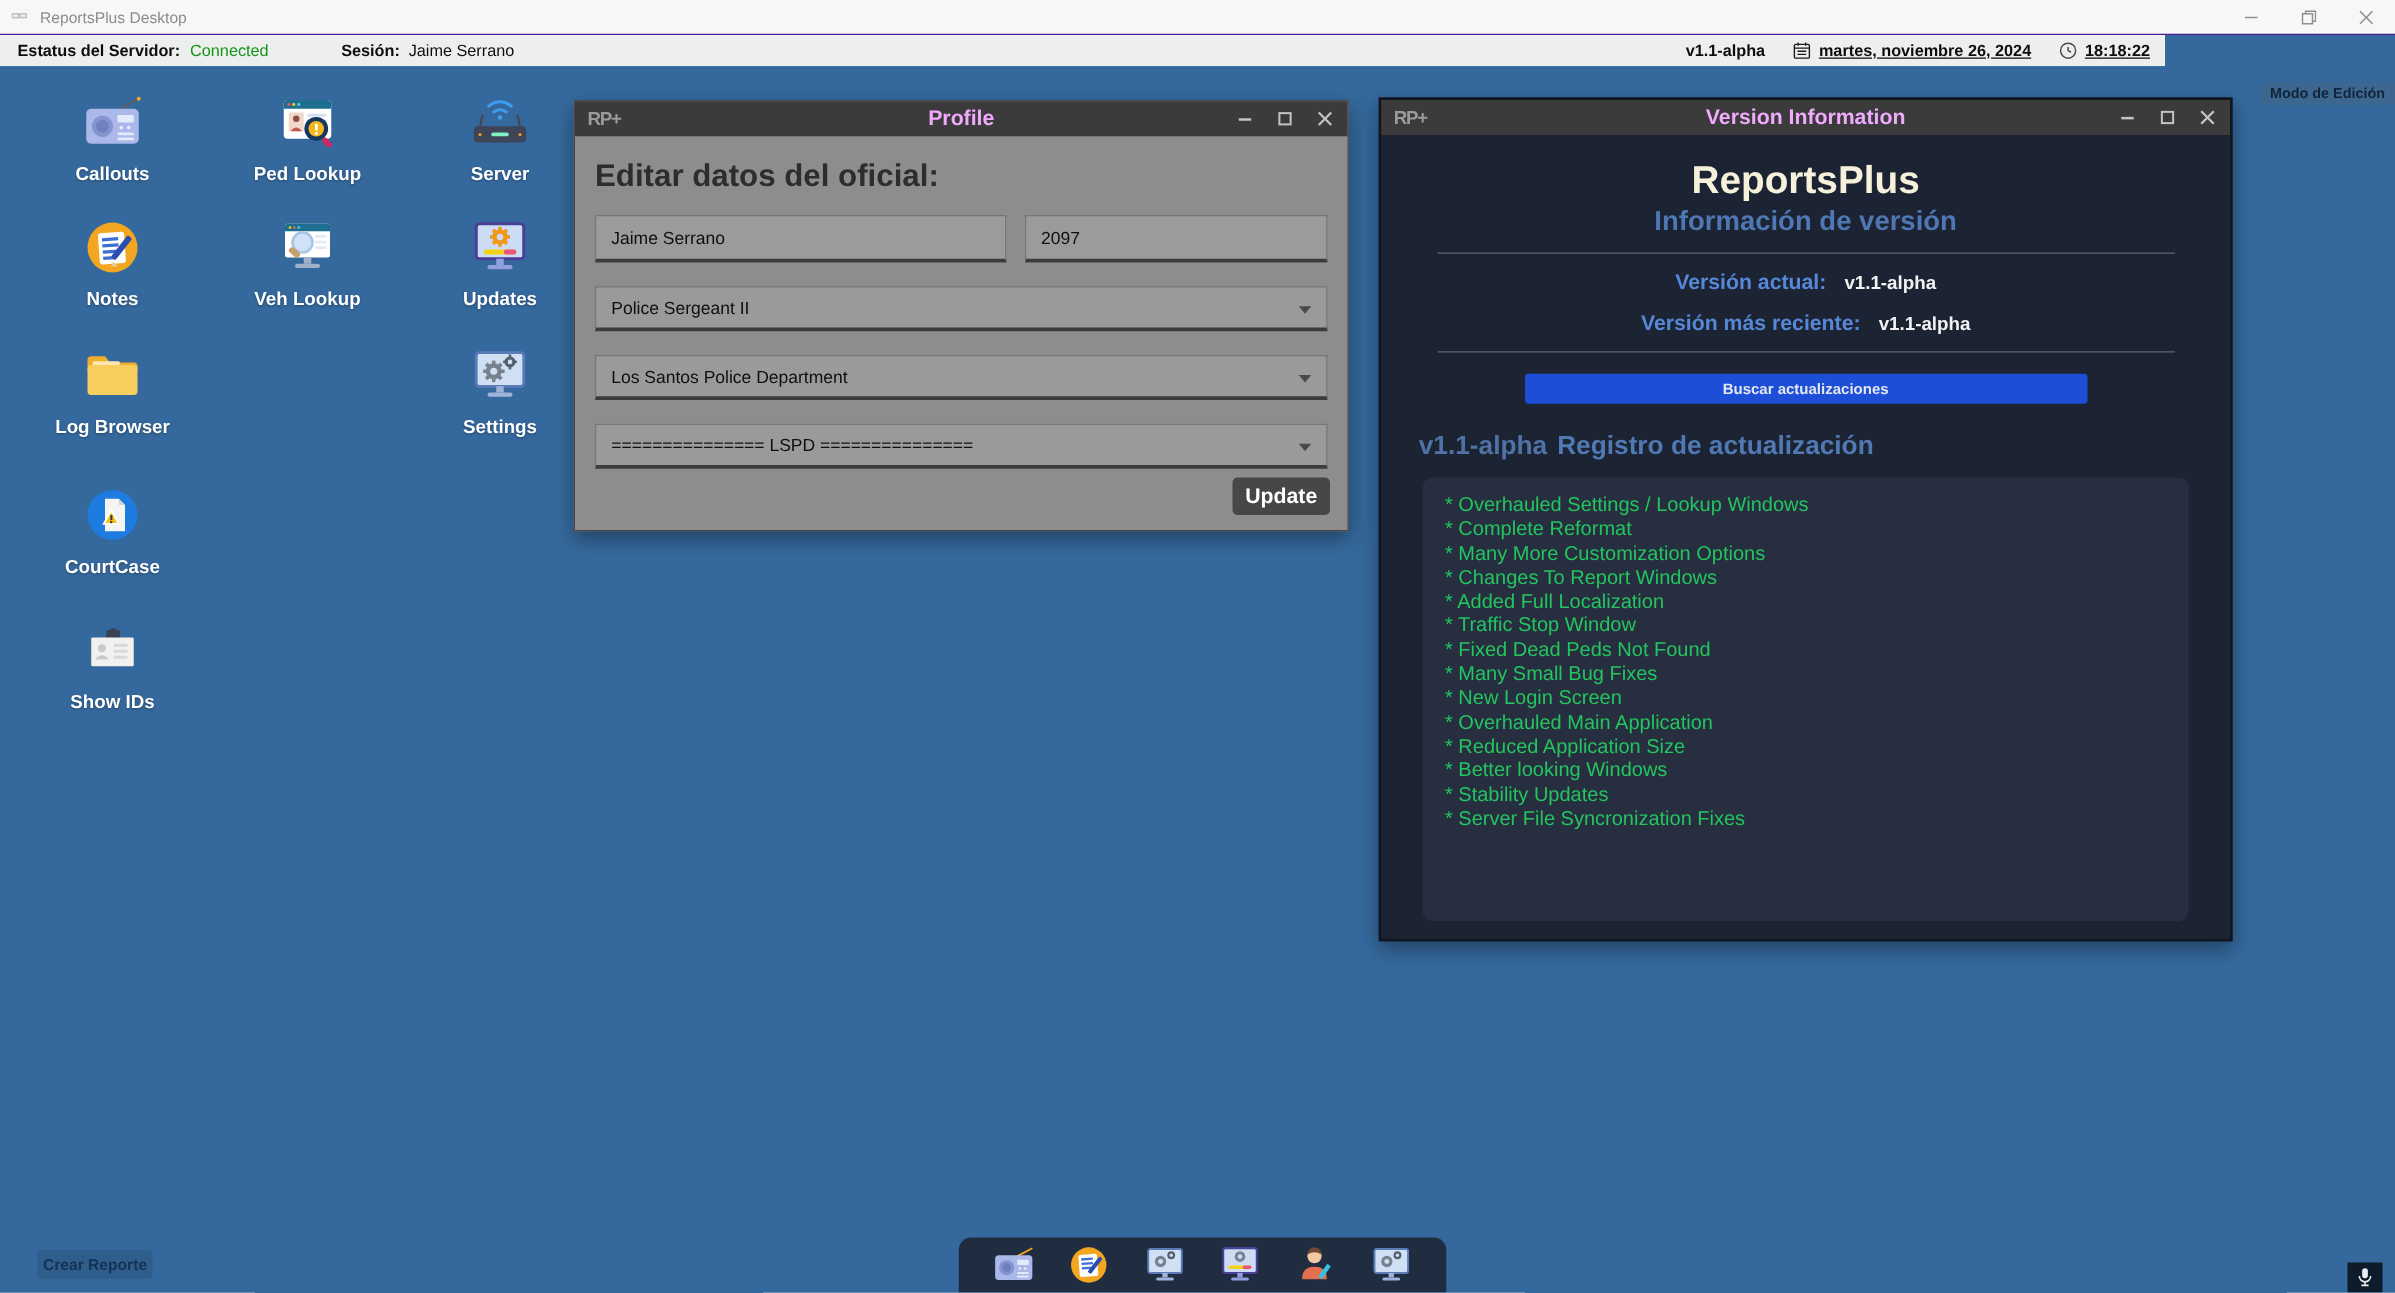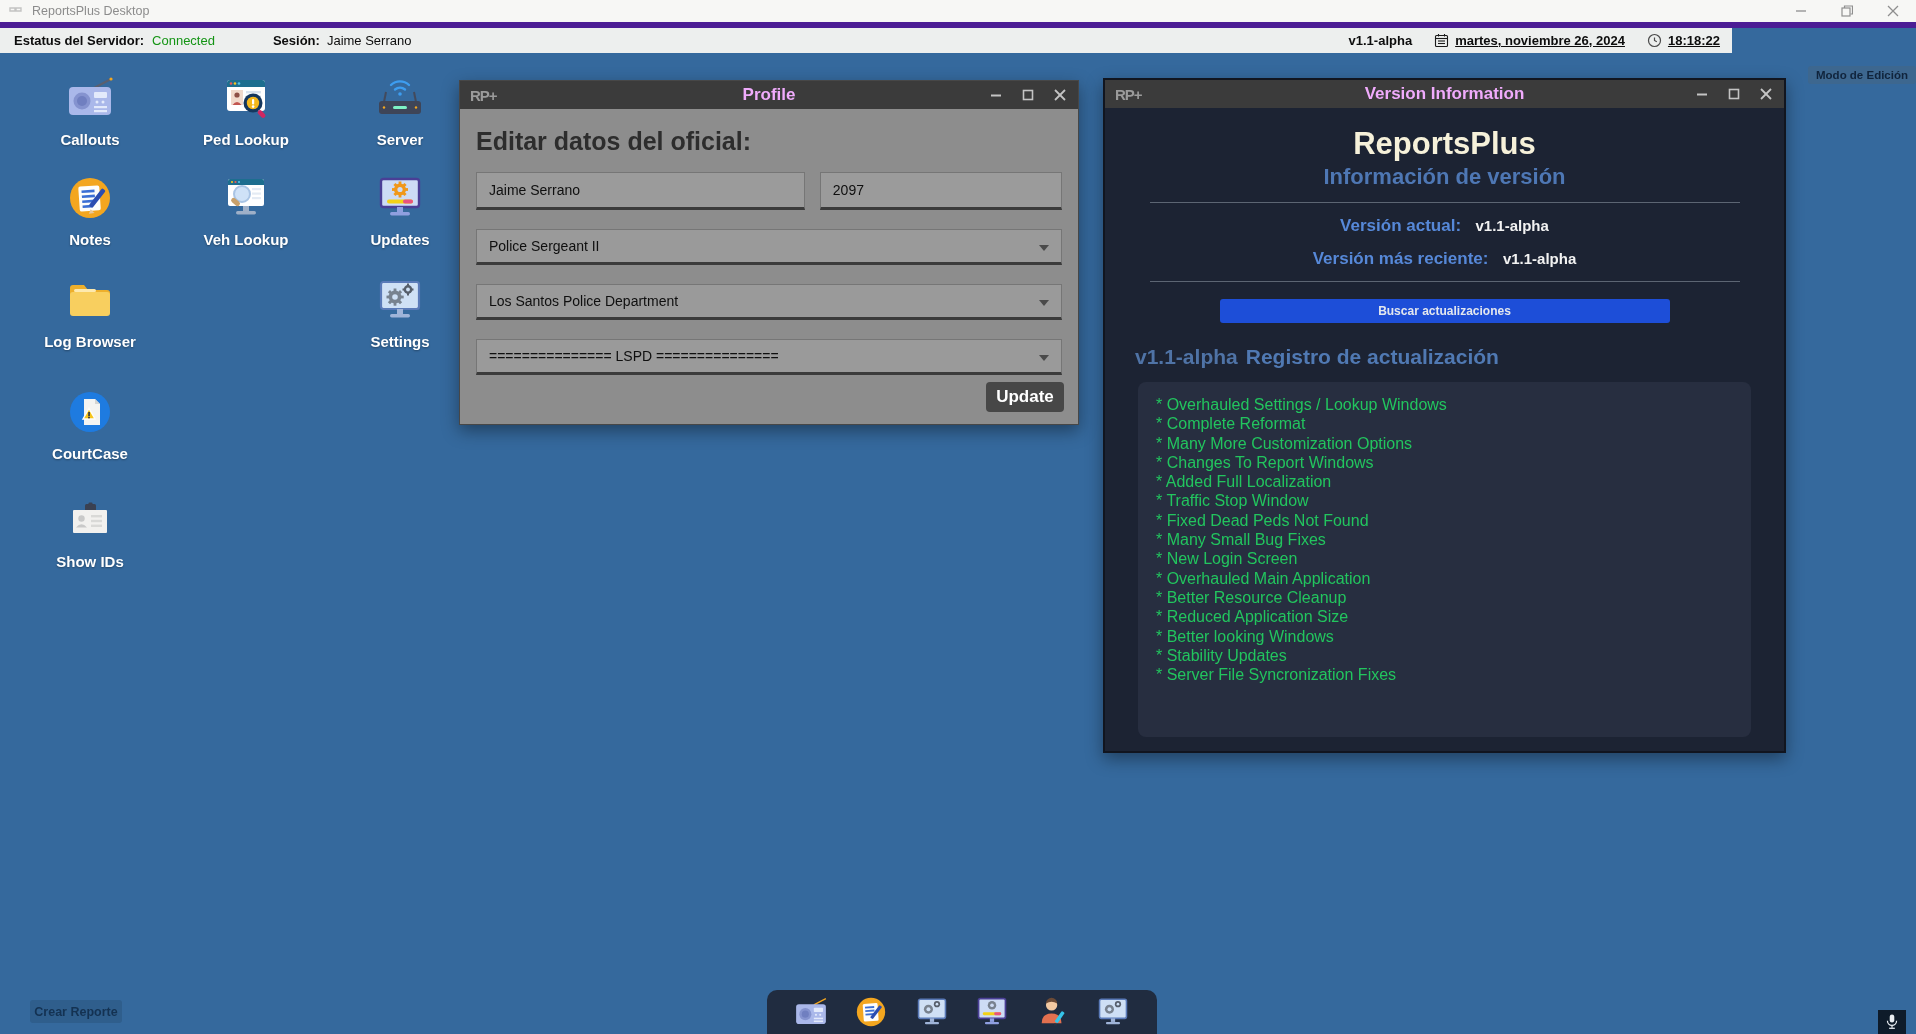--- a/index.html
+++ b/index.html
@@ -2,21 +2,21 @@
 <html><head>
 <meta charset="utf-8">
 <style>
   * { margin:0; padding:0; box-sizing:border-box; }
   html,body { width:1916px; height:1034px; overflow:hidden; }
   body { font-family:"Liberation Sans", sans-serif; }
   .screen { position:relative; width:1916px; height:1034px; background:#35699d; }
 
   
   .app-titlebar { position:absolute; left:0; top:0; width:1916px; height:28px;
-    background:#f7f7f5; border-bottom:6px solid #4c1d95; display:flex; align-items:center; }
+    background:#f7f7f5; border-bottom:1px solid #4c1d95; display:flex; align-items:center; }
   .app-icon { width:14px; height:12px; margin-left:9px; opacity:.55; }
   .app-title { margin-left:9px; font-size:12.5px; color:#8c8c8c; }
   .app-controls { margin-left:auto; display:flex; align-items:center; height:100%; }
   .app-ctrl { width:46px; height:100%; display:flex; align-items:center; justify-content:center; cursor:pointer; }
   .app-ctrl svg { stroke:#8f8f8f; }
 
   
   .statusbar { position:absolute; left:0; top:28px; width:1732px; height:25px;
     background:#edefee; display:flex; align-items:center; font-size:13px; color:#0d0d0d; }
   .sb-label { font-weight:bold; }
@@ -402,21 +402,20 @@
           <li>* Overhauled Settings / Lookup Windows</li>
           <li>* Complete Reformat</li>
           <li>* Many More Customization Options</li>
           <li>* Changes To Report Windows</li>
           <li>* Added Full Localization</li>
           <li>* Traffic Stop Window</li>
           <li>* Fixed Dead Peds Not Found</li>
           <li>* Many Small Bug Fixes</li>
           <li>* New Login Screen</li>
           <li>* Overhauled Main Application</li>
-          <li>* Better Resource Cleanup</li>
           <li>* Reduced Application Size</li>
           <li>* Better looking Windows</li>
           <li>* Stability Updates</li>
           <li>* Server File Syncronization Fixes</li>
         </ul>
       </div>
     </div>
 
     <div class="edit-mode-badge">Modo de Edición</div>
     <button class="create-report-btn">Crear Reporte</button>

